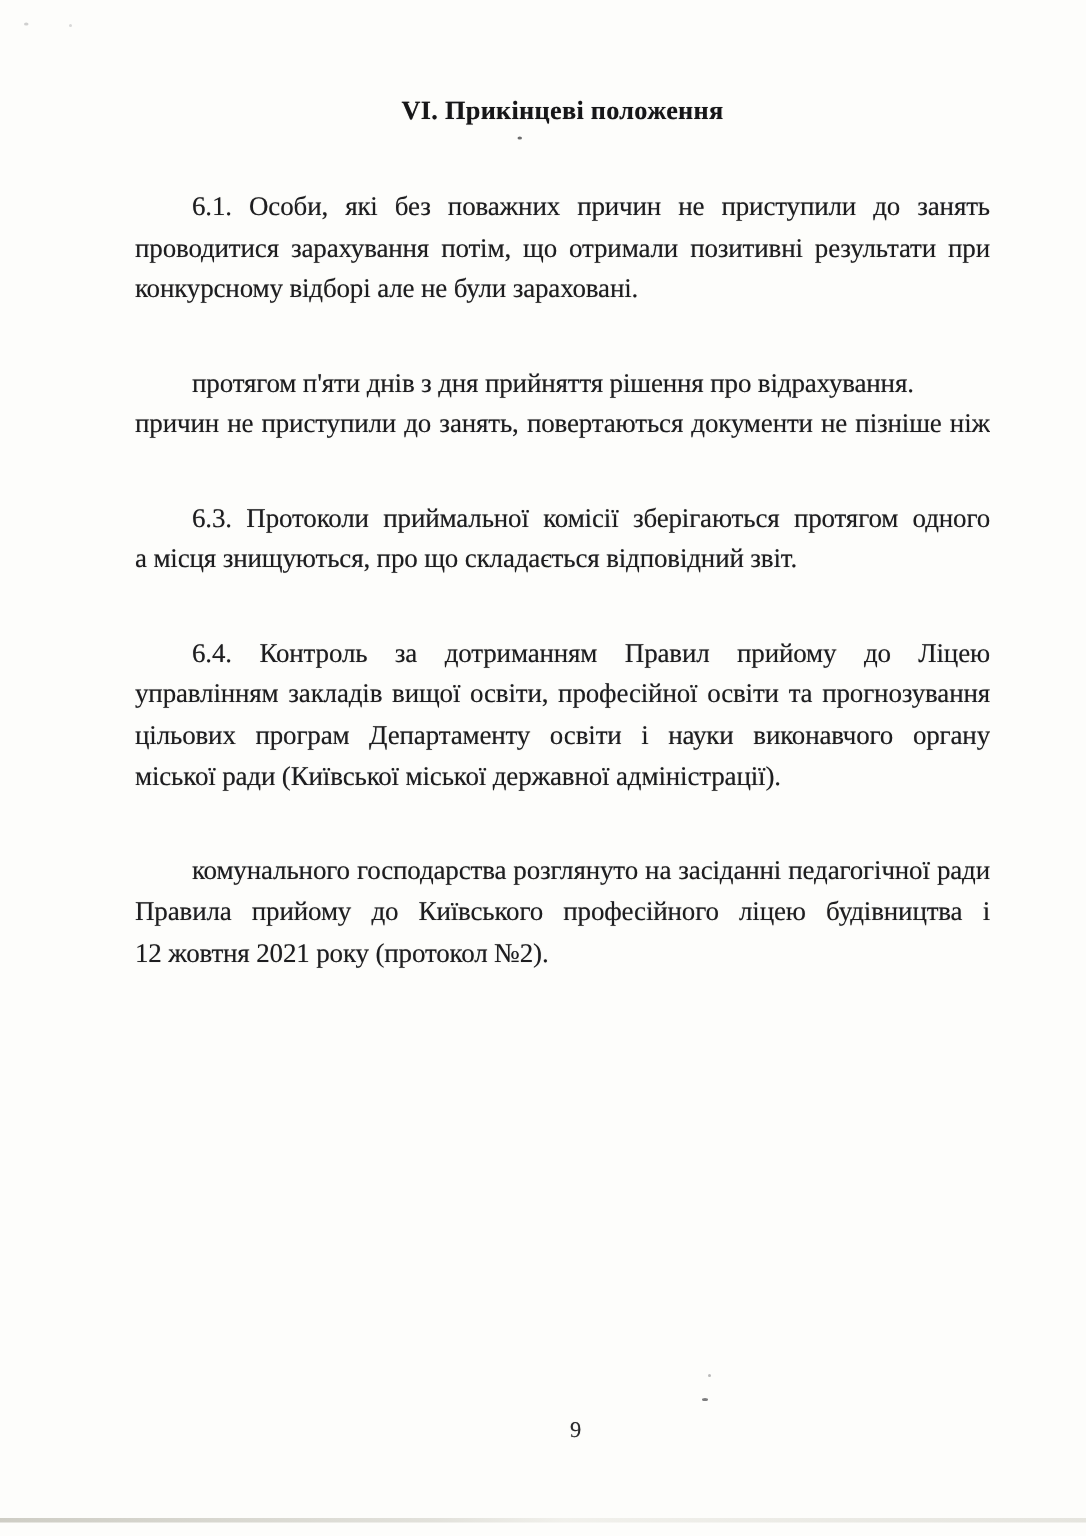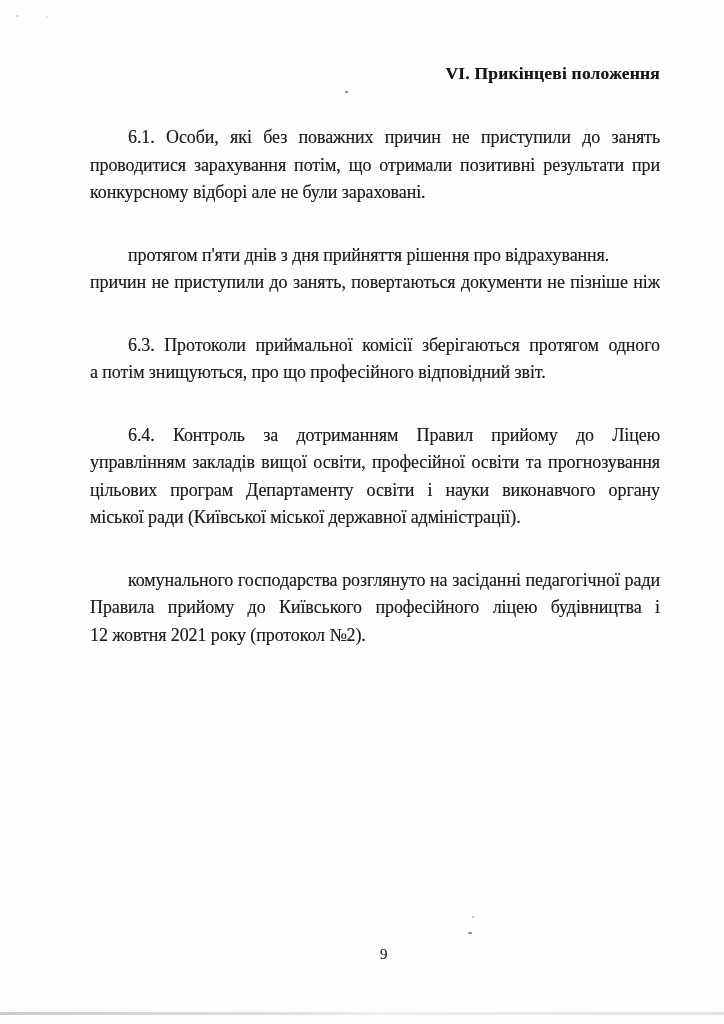--- a/index.html
+++ b/index.html
@@ -17,21 +17,21 @@
   }
   .sheet {
     position: absolute;
     left: 90px; top: 0;
     width: 570px;
   }
   .title {
     margin: 63px 0 40px 0;
     font-size: 17.5px;
     font-weight: bold;
-    text-align: right;
+    text-align: center;
     letter-spacing: 0.2px;
     color: #161618;
     text-shadow: 0 0 0.5px rgba(20,20,20,0.55);
   }
   .doc-body { font-size: 18px; }
   .para { margin: 0; }
   .para + .para { margin-top: 35px; }
   .line {
     line-height: 27.5px;
     height: 27.5px;
@@ -84,21 +84,21 @@
           <div class="line just">6.1. Особи, які без поважних причин не приступили до занять протягом</div>
           <div class="line just">проводитися зарахування потім, що отримали позитивні результати при</div>
           <div class="line">конкурсному відборі але не були зараховані.</div>
         </div>
         <div class="para">
           <div class="line">протягом п'яти днів з дня прийняття рішення про відрахування.</div>
           <div class="line just">причин не приступили до занять, повертаються документи не пізніше ніж</div>
         </div>
         <div class="para">
           <div class="line just">6.3. Протоколи приймальної комісії зберігаються протягом одного року,</div>
-          <div class="line">а потім знищуються, про що професійного відповідний звіт.</div>
+          <div class="line">а місця знищуються, про що складається відповідний звіт.</div>
         </div>
         <div class="para">
           <div class="line just">6.4. Контроль за дотриманням Правил прийому до Ліцею здійснюється</div>
           <div class="line just">управлінням закладів вищої освіти, професійної освіти та прогнозування</div>
           <div class="line just">цільових програм Департаменту освіти і науки виконавчого органу Київської</div>
           <div class="line">міської ради (Київської міської державної адміністрації).</div>
         </div>
         <div class="para">
           <div class="line just">комунального господарства розглянуто на засіданні педагогічної ради Ліцею</div>
           <div class="line just">Правила прийому до Київського професійного ліцею будівництва і</div>

